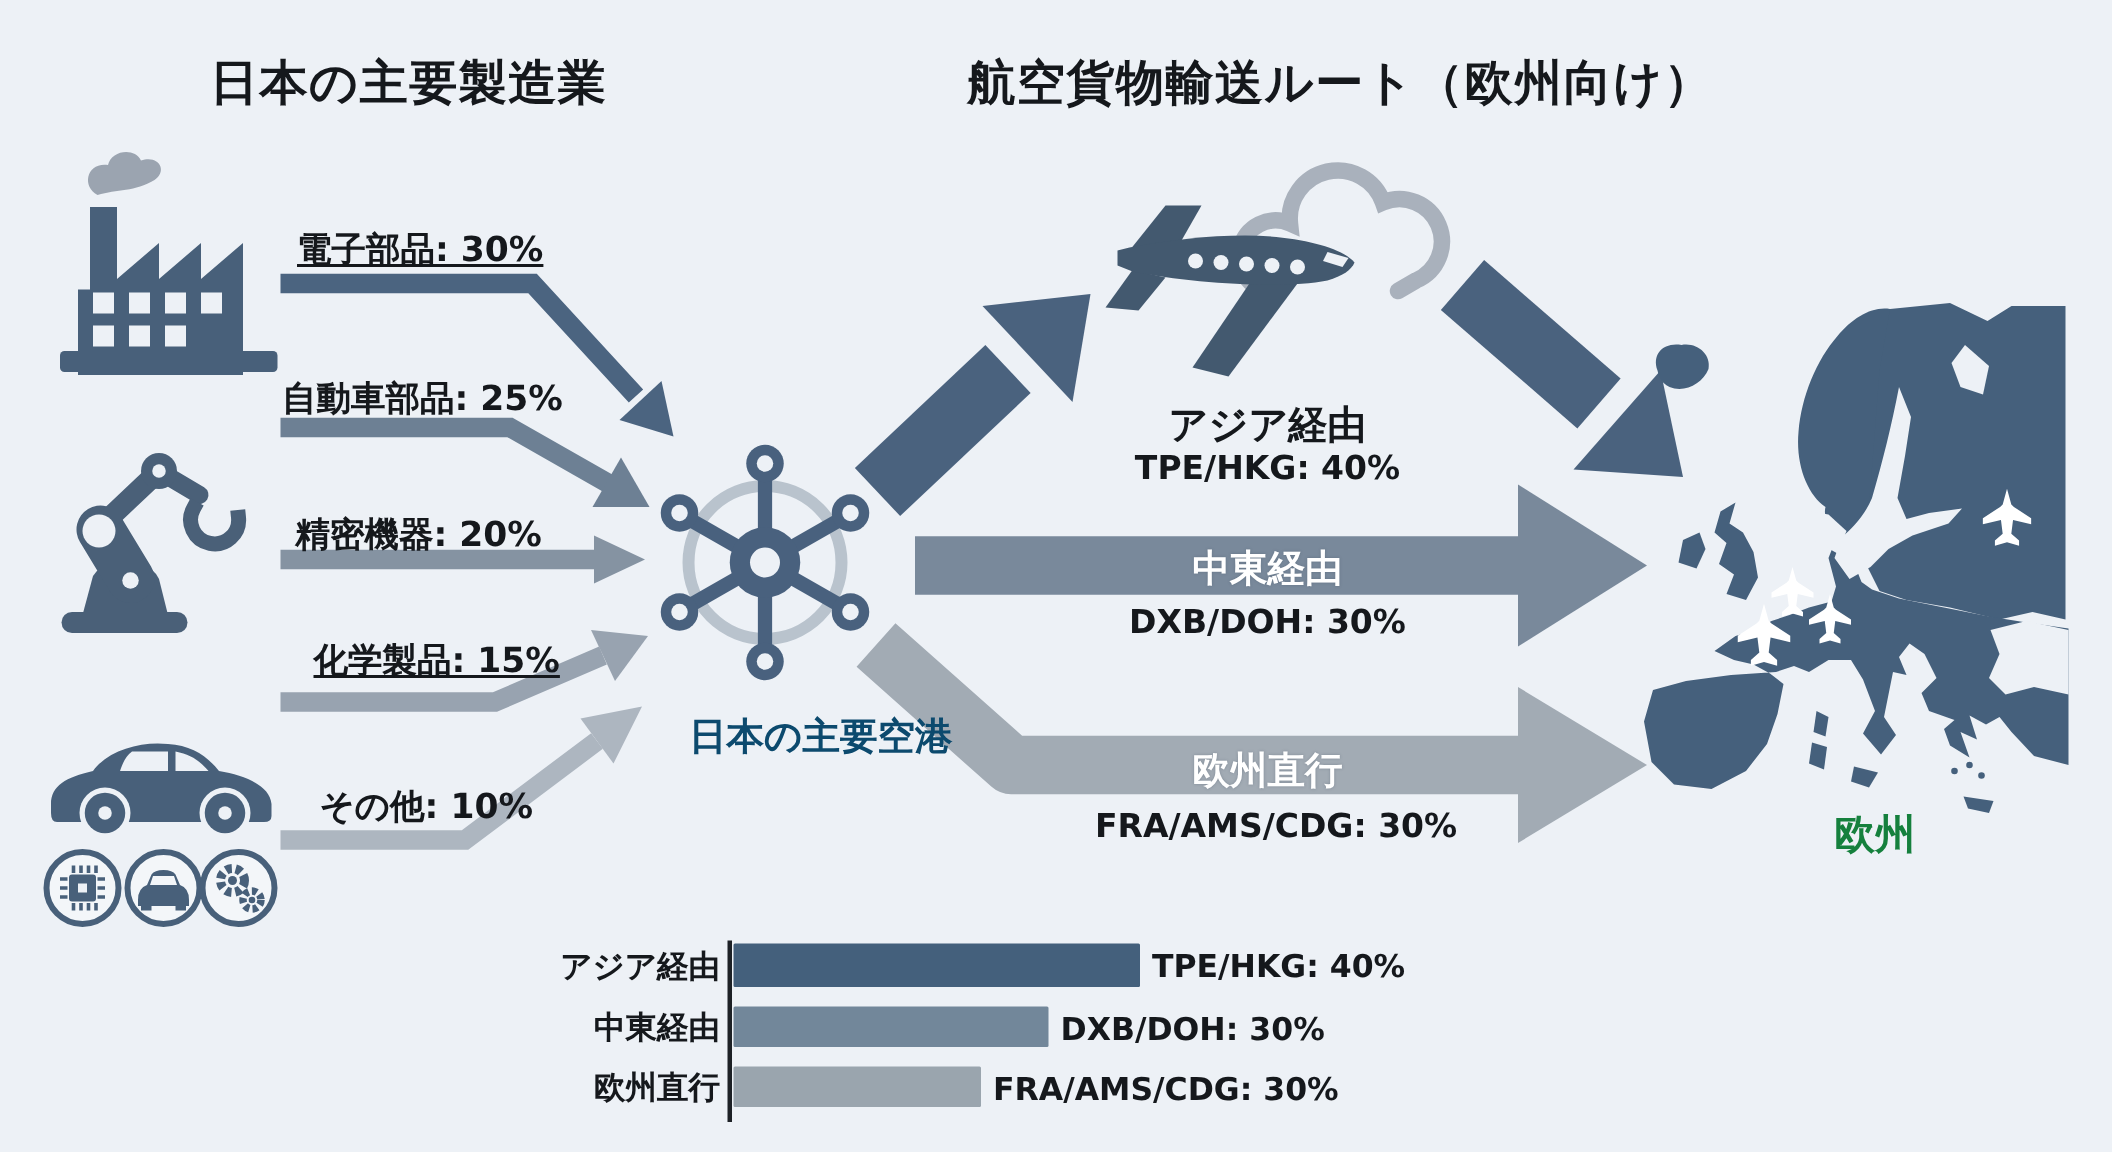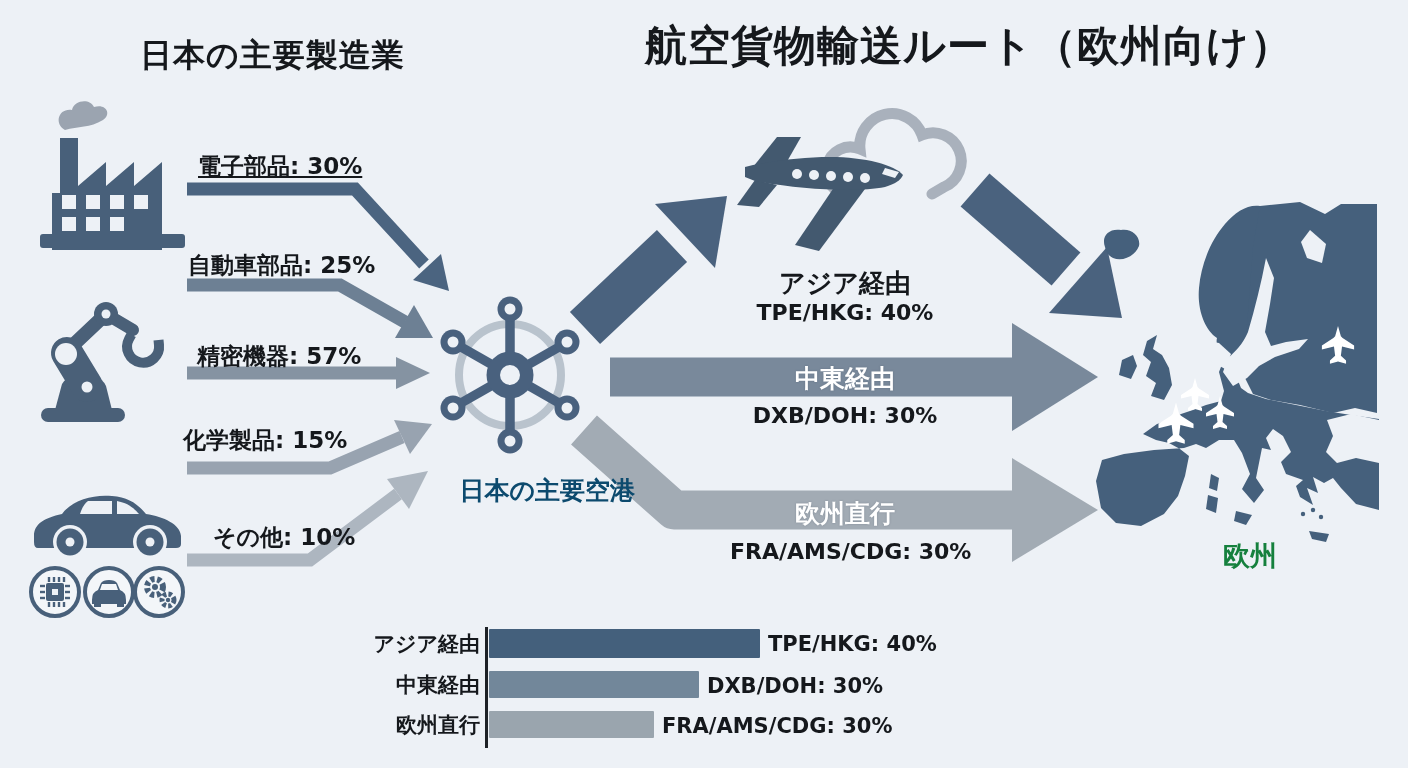--- a/index.html
+++ b/index.html
@@ -19,21 +19,21 @@
   .bar{position:absolute;border-radius:1px;}
   .axis{position:absolute;background:#1d2126;}
   svg{display:block;}
 </style>
 </head>
 <body>
 
 <div id="stage">
 
   <div class="abs ttl" style="left:140px;top:34px;font-size:32px;text-align:right;">日本の主要製造業</div>
-  <div class="abs ttl" style="left:645px;top:18px;font-size:42px;">航空貨物輸送ルート（欧州向け）</div>
+  <div class="abs ttl" style="left:645px;top:34px;font-size:32px;">航空貨物輸送ルート（欧州向け）</div>
 
   <svg class="abs" style="left:0;top:0;" width="1408" height="768" viewBox="0 0 1408 768">
 
     <g>
       <path d="M187,189 L355,189 L424,264" stroke="#4b6480" stroke-width="13" fill="none"></path>
       <polygon points="449,291 413,280 441,254" fill="#4b6480"></polygon>
     </g>
     <g>
       <path d="M187,285 L340,285 L405,322" stroke="#6d8094" stroke-width="13" fill="none"></path>
       <polygon points="433,338 395,338 414,305" fill="#6d8094"></polygon>
@@ -143,22 +143,22 @@
   <svg class="abs" style="left:132px;top:565px;" width="54" height="54" viewBox="0 0 54 54">
     <circle cx="27" cy="27" r="24" fill="#f3f6f9" stroke="#48607a" stroke-width="4"></circle>
     <circle cx="23" cy="22" r="8" fill="none" stroke="#48607a" stroke-width="6" stroke-dasharray="4 2.6"></circle>
     <circle cx="23" cy="22" r="3" fill="#48607a"></circle>
     <circle cx="36" cy="35" r="6" fill="none" stroke="#48607a" stroke-width="5" stroke-dasharray="3.4 2.2"></circle>
     <circle cx="36" cy="35" r="2.2" fill="#48607a"></circle>
   </svg>
 
   <div class="abs ind-label" style="left:198px;top:151px;text-decoration:underline;">電子部品: 30%</div>
   <div class="abs ind-label" style="left:188px;top:250px;">自動車部品: 25%</div>
-  <div class="abs ind-label" style="left:197px;top:341px;">精密機器: 57%</div>
-  <div class="abs ind-label" style="left:183px;top:425px;">化学製品: 15%</div>
+  <div class="abs ind-label" style="left:197px;top:341px;">精密機器: 20%</div>
+  <div class="abs ind-label" style="left:209px;top:425px;text-decoration:underline;">化学製品: 15%</div>
   <div class="abs ind-label" style="left:213px;top:522px;text-align:right;">その他: 10%</div>
 
   <svg class="abs" style="left:430px;top:295px;" width="160" height="160" viewBox="0 0 160 160">
     <circle cx="80" cy="80" r="51" fill="none" stroke="#b9c3cd" stroke-width="8"></circle>
     <g stroke="#49617e" stroke-width="9.5">
       <line x1="80" y1="80" x2="80" y2="16"></line>
         <line x1="80" y1="80" x2="80" y2="144"></line>
       <line x1="80" y1="80" x2="24" y2="48"></line>
         <line x1="80" y1="80" x2="136" y2="48"></line>
       <line x1="80" y1="80" x2="24" y2="112"></line>

